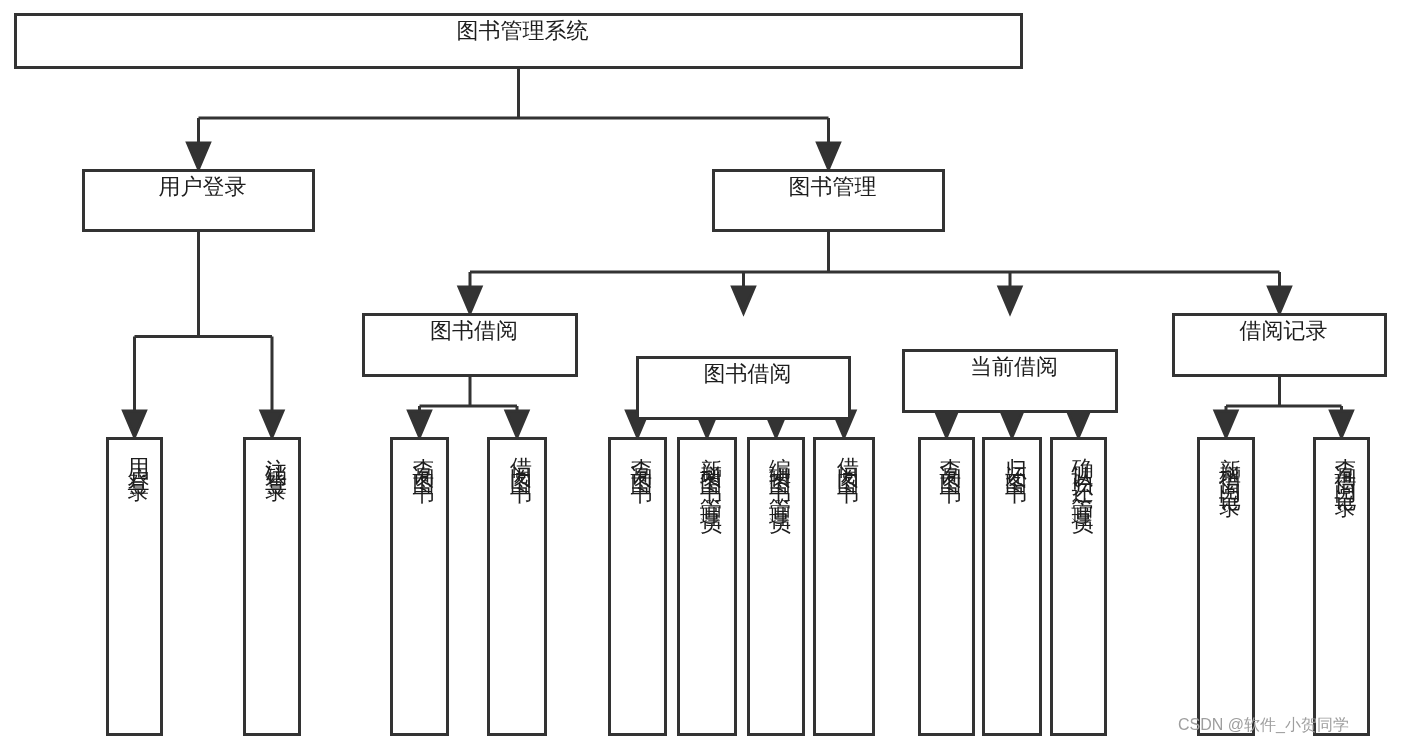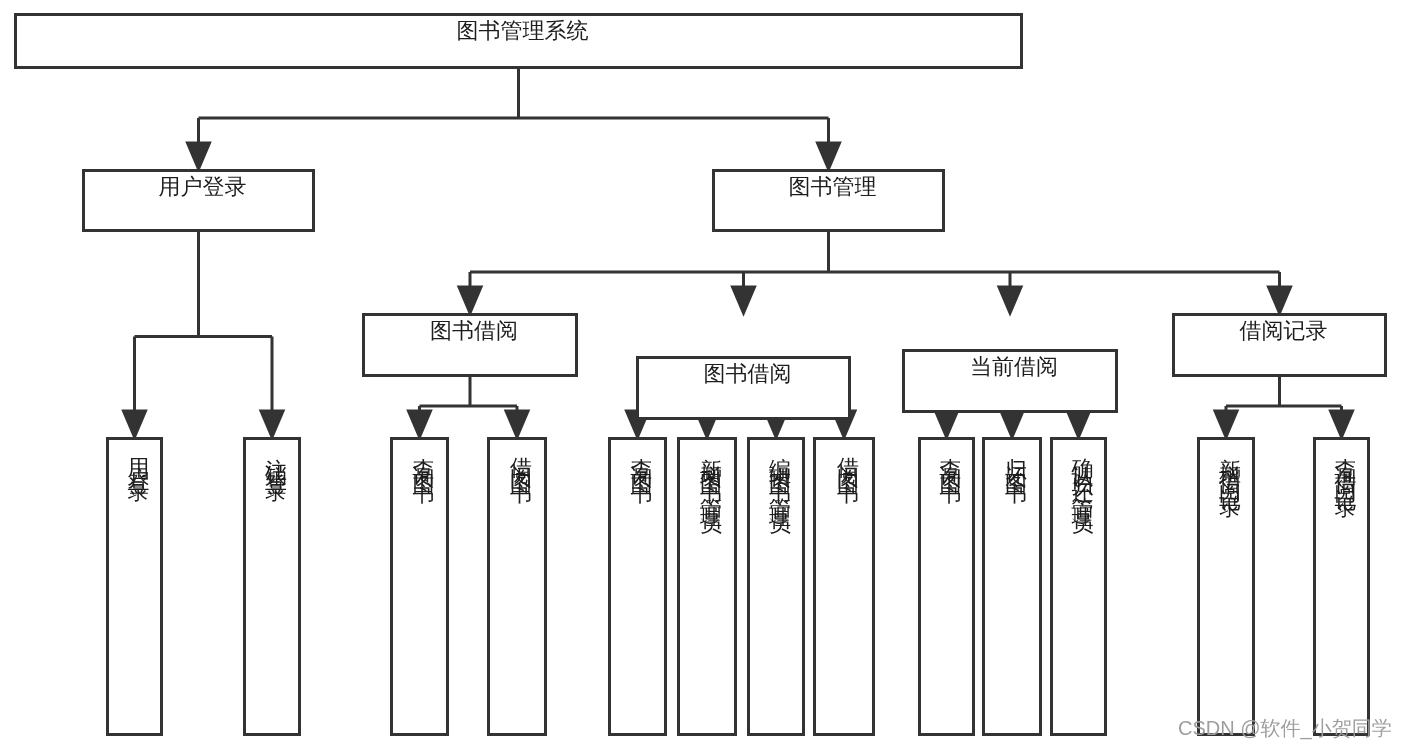--- a/index.html
+++ b/index.html
@@ -24,21 +24,21 @@
   .vlabel{
     writing-mode:vertical-rl;
     text-orientation:mixed;
     font-size:22px;
     letter-spacing:8px;
     line-height:1;
   }
   #watermark{
     position:absolute;
     left:1178px;top:715px;
-    font-size:20px;
+    font-size:16px;
     color:#9e9e9e;
     white-space:nowrap;
     z-index:5;
   }
 </style>
 </head>
 <body>
 
 <div id="stage">
 

